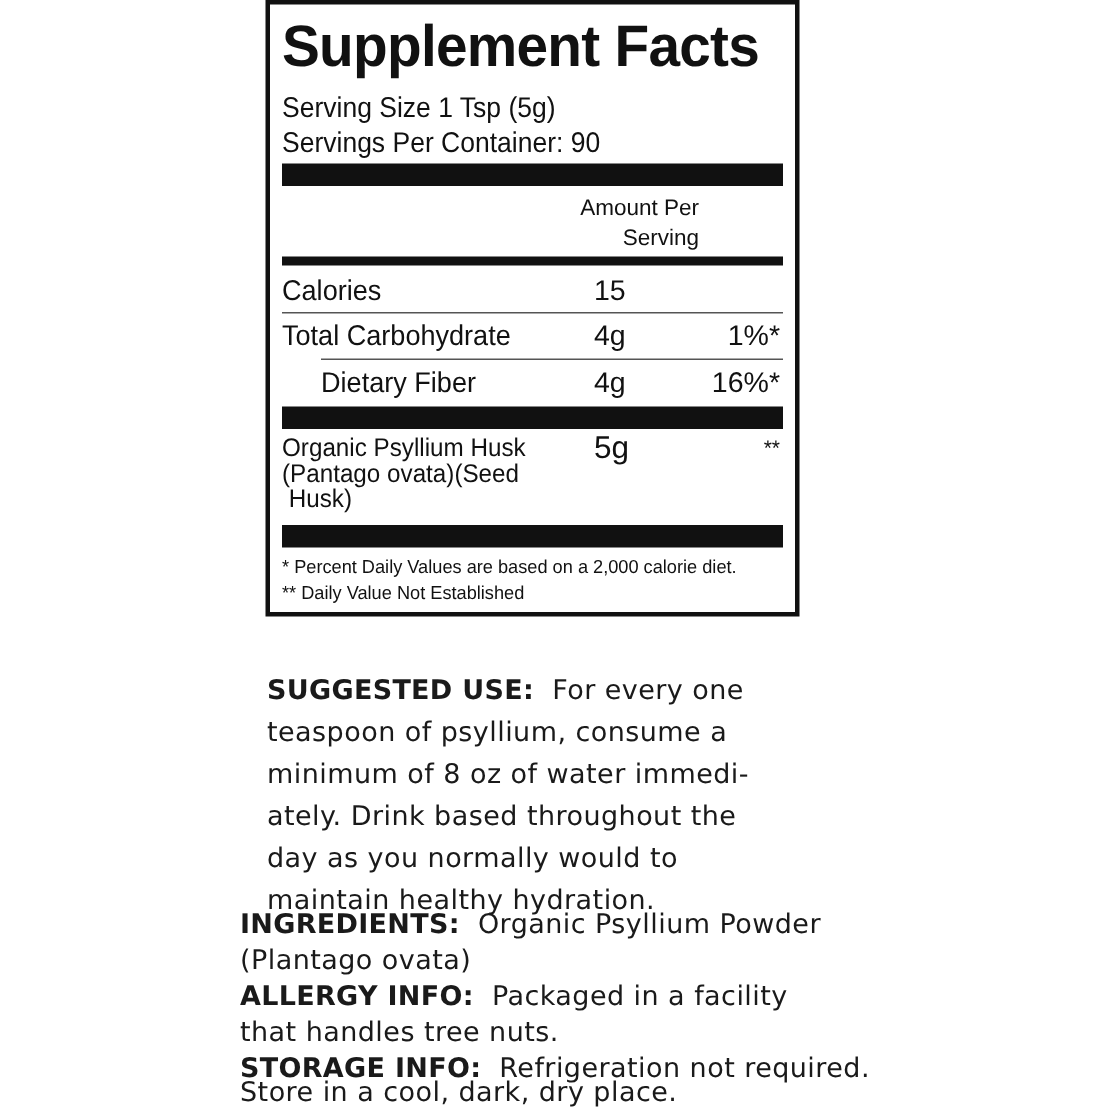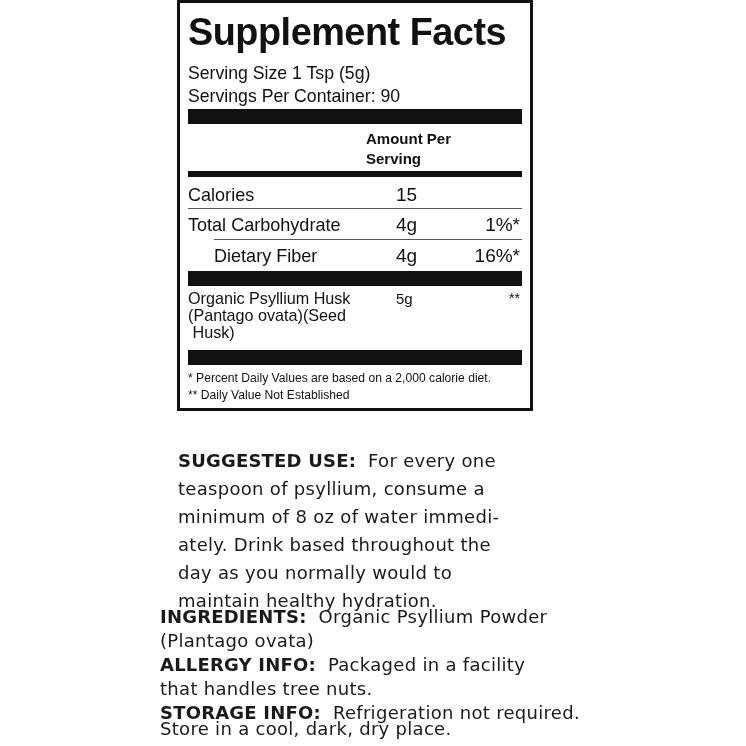--- a/index.html
+++ b/index.html
@@ -10,21 +10,21 @@
       font-family: "Liberation Sans", sans-serif;
     }
     .inner { position:absolute; left:8px; right:8px; top:0; bottom:0; }
     .title {
       position:absolute; left:0; top:6px; font-size:39px; font-weight:bold;
       letter-spacing:-0.5px; line-height:46px; white-space:nowrap;
       transform:scaleX(0.97); transform-origin:left;
     }
     .serv { position:absolute; left:0; font-size:19px; line-height:22px; white-space:nowrap; transform:scaleX(0.93); transform-origin:left; }
     .bar { position:absolute; left:0; right:0; background:#111; }
-    .hdr { position:absolute; font-size:15px; font-weight:bold; text-align:left; line-height:20px; }
+    .hdr { position:absolute; font-size:15px; font-weight:normal; text-align:right; line-height:20px; }
     .row { position:absolute; left:0; right:0; font-size:19px; line-height:22px; }
     .row .lbl { position:absolute; left:0; white-space:nowrap; transform:scaleX(0.95); transform-origin:left; }
     .row .amt { position:absolute; left:208px; }
     .row .dv { position:absolute; right:2px; }
     .rule { position:absolute; right:0; height:1px; background:#555; }
     .foot { position:absolute; left:0; font-size:12.5px; line-height:16px; white-space:nowrap; transform:scaleX(0.97); transform-origin:left; }
     .txt {
       position:absolute; font-family:"DejaVu Sans", sans-serif; font-size:18px; color:#1a1a1a;
       white-space:nowrap; letter-spacing:0.3px;
     }
@@ -64,21 +64,21 @@
       <span class="lbl" style="left:26px;">Dietary Fiber</span>
       <span class="amt">4g</span>
       <span class="dv">16%*</span>
     </div>
     <div class="bar" style="top:268px;height:15px;"></div>
 
     <div class="row" style="top:287px;font-size:17px;line-height:17px;">
       <div class="lbl" style="position:absolute;left:0;top:0;">Organic Psyllium Husk</div>
       <div class="lbl" style="position:absolute;left:0;top:17px;">(Pantago ovata)(Seed</div>
       <div class="lbl" style="position:absolute;left:0;top:34px;white-space:pre;"> Husk)</div>
-      <span class="amt" style="font-size:15px;text-align:right;">5g</span>
+      <span class="amt" style="font-size:21px;text-align:right;">5g</span>
       <span class="dv" style="font-size:14px;">**</span>
     </div>
     <div class="bar" style="top:347px;height:15px;"></div>
 
     <div class="foot" style="top:367px;">* Percent Daily Values are based on a 2,000 calorie diet.</div>
     <div class="foot" style="top:384px;">** Daily Value Not Established</div>
   </div>
 </div>
 
 <div class="txt" style="left:178px;top:450px;">

